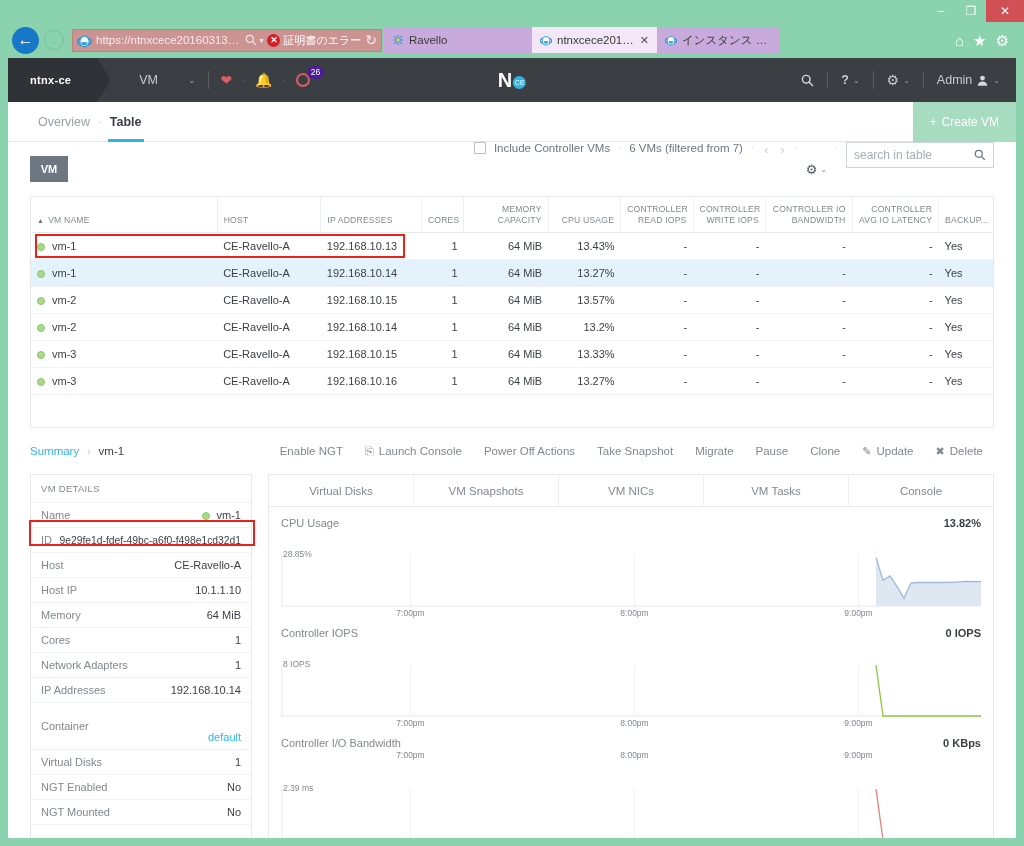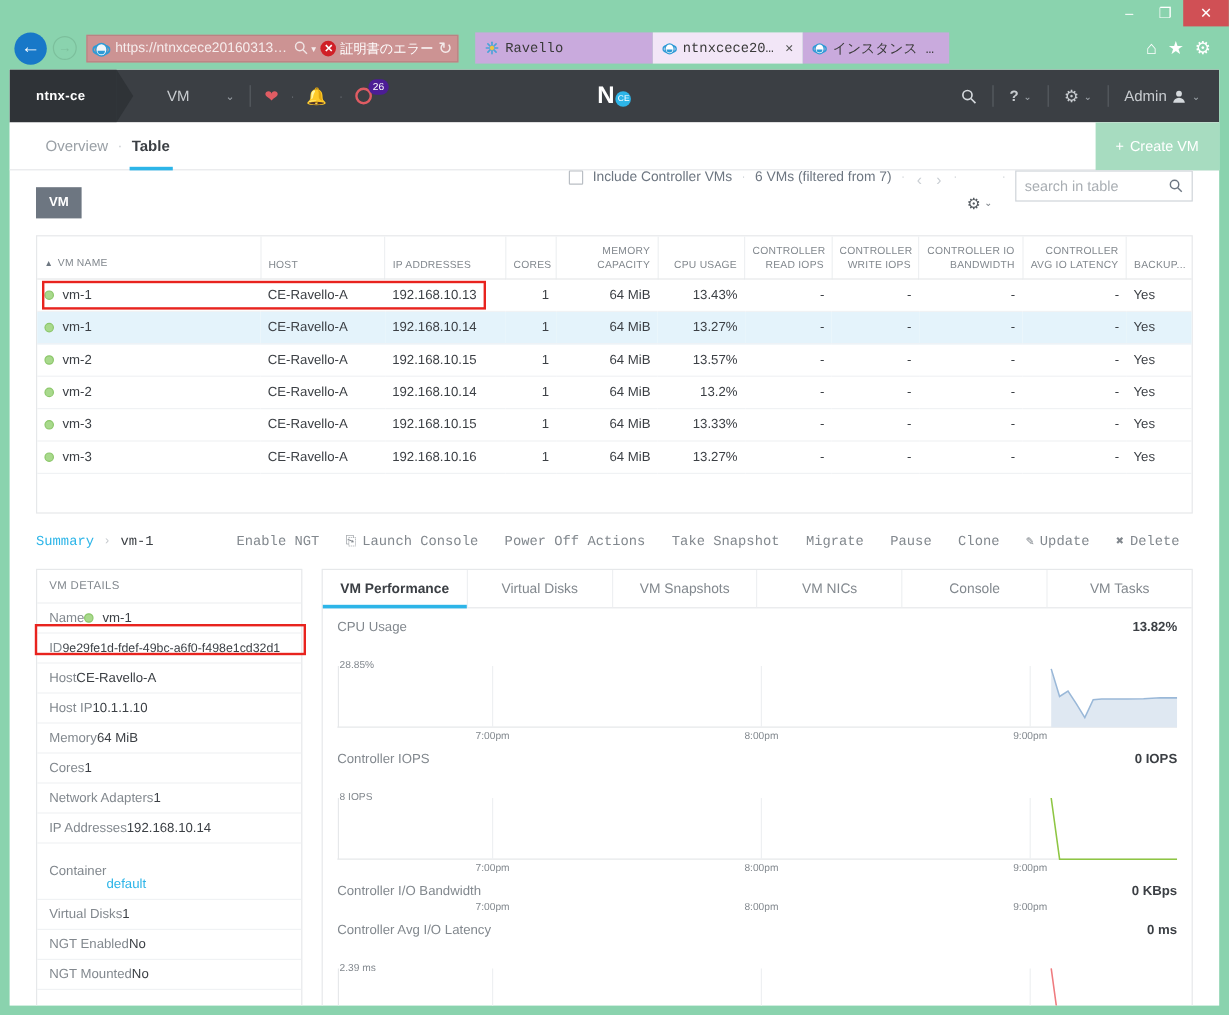--- a/index.html
+++ b/index.html
@@ -55,21 +55,21 @@
     text-overflow: ellipsis; color: #f6ecec;
   }
   .addr-tool { flex: none; display: flex; align-items: center; gap: 2px; }
   #cert-error { display: flex; align-items: center; gap: 3px; white-space: nowrap;
     font-size: 11px; color: #fff; }
   .cert-x {
     width: 13px; height: 13px; border-radius: 50%; background: #d01f26;
     color: #fff; font-size: 9px; display: flex; align-items: center;
     justify-content: center; font-weight: bold;
   }
-  #tabstrip { display: flex; align-items: flex-end; height: 26px; margin-left: 14px; flex: 1; font-family: Liberation Mono, monospace; }
+  #tabstrip { display: flex; align-items: flex-end; height: 26px; margin-left: 2px; flex: 1; }
   .btab {
     height: 26px; display: flex; align-items: center; gap: 5px;
     padding: 0 8px; font-size: 11.5px; white-space: nowrap;
     overflow: hidden; color: #3a3a3a;
   }
   .btab.t1 { background: #c9aadd; width: 148px; }
   .btab.t2 { background: #f2e6f7; width: 125px; }
   .btab.t3 { background: #c9aadd; width: 122px; }
   .btab .tlabel { overflow: hidden; text-overflow: ellipsis; flex: 1; }
   .btab .tclose { flex: none; font-size: 11px; color: #555; }
@@ -208,38 +208,38 @@
   }
   .sortcaret { color: #6d7681; font-size: 7px; margin-right: 4px; }
   #red-box-row {
     position: absolute; left: 4px; top: 37px; width: 370px; height: 24px;
     border: 2.5px solid #e8231e; pointer-events: none;
   }
 
   
   #sumbar {
     height: 30px; margin: 8px 22px 0 22px; display: flex; align-items: center;
-    position: relative; font-size: 11.5px; font-family: Liberation Mono, monospace;
+    position: relative; font-size: 11.5px;
   }
   #sumbar .crumb-link { color: #2db5e8; }
   #sumbar .crumb-sep { color: #c5c9cd; margin: 0 8px; font-size: 10px; }
   #sumbar .crumb-cur { color: #3b3f44; }
   #actions { position: absolute; right: 0; display: flex; align-items: center; gap: 0; }
   .act { color: #82888e; font-size: 11.5px; padding: 0 11px; display: flex; align-items: center; gap: 5px; }
 
   
   #bottom { display: flex; margin: 8px 22px 0 22px; gap: 16px; }
 
   #vm-details { width: 222px; border: 1px solid #e6e8ea; flex: none; position: relative; }
   #vm-details .dhdr {
     font-size: 9.5px; color: #82888e; text-transform: uppercase;
     padding: 8px 10px; border-bottom: 1px solid #eef0f2; letter-spacing: .3px;
   }
   .drow {
-    display: flex; align-items: center; 
+    display: flex; align-items: center; justify-content: space-between;
     padding: 6px 10px; border-bottom: 1px solid #f0f2f4; font-size: 11px;
     min-height: 23px;
   }
   .drow .k { color: #82888e; }
   .drow .v { color: #3b3f44; text-align: right; }
   .drow .v.link { color: #2db5e8; margin-top: 22px; }
   .drow.idrow .v { font-size: 10.3px; }
   #red-box-id {
     position: absolute; left: -2px; top: 45px; width: 226px; height: 26px;
     border: 2.5px solid #e8231e; pointer-events: none;
@@ -648,26 +648,25 @@
             <div class="drow">
               <span class="k">NGT Mounted</span>
               <span class="v">No</span>
             </div>
           </div>
         <div id="red-box-id"></div>
       </div>
 
       <div id="rightpanel">
         <div id="tabs">
-            <div class="ptab active">VM Performance</div>
             <div class="ptab">Virtual Disks</div>
             <div class="ptab">VM Snapshots</div>
             <div class="ptab">VM NICs</div>
+            <div class="ptab">VM Tasks</div>
             <div class="ptab">Console</div>
-            <div class="ptab">VM Tasks</div>
           </div>
         <div id="charts">
             <div class="chart">
               <div class="chart-head">
                 <span class="chart-title">CPU Usage</span>
                 <span class="chart-value">13.82%</span>
               </div>
               <div class="chart-body">
                 <span class="ymax">28.85%</span>
                 <svg viewBox="0 0 700 58" preserveAspectRatio="none">
@@ -713,24 +712,20 @@
                 <span class="chart-title">Controller I/O Bandwidth</span>
                 <span class="chart-value">0 KBps</span>
               </div>
               <div class="xaxis">
                 <span class="xtick" style="left: 18.5%;">7:00pm</span>
                 <span class="xtick" style="left: 50.5%;">8:00pm</span>
                 <span class="xtick" style="left: 82.5%;">9:00pm</span>
               </div>
             </div>
             <div class="chart">
-              <div class="chart-head">
-                <span class="chart-title">Controller Avg I/O Latency</span>
-                <span class="chart-value">0 ms</span>
-              </div>
               <div class="chart-body">
                 <span class="ymax">2.39 ms</span>
                 <svg viewBox="0 0 700 58" preserveAspectRatio="none">
                   <line x1="0" y1="57" x2="700" y2="57" stroke="#e6e8ea" stroke-width="1"></line>
                   <line x1="1" y1="6" x2="1" y2="57" stroke="#e6e8ea" stroke-width="1"></line>
                   <line x1="129.5" y1="6" x2="129.5" y2="57" stroke="#eef0f2" stroke-width="1"></line>
                   <line x1="353.5" y1="6" x2="353.5" y2="57" stroke="#eef0f2" stroke-width="1"></line>
                   <line x1="577.5" y1="6" x2="577.5" y2="57" stroke="#eef0f2" stroke-width="1"></line>
                   <polyline points="595,6 602,57 616,57 700,57" fill="none" stroke="#ef7b7f" stroke-width="1.3" vector-effect="non-scaling-stroke"></polyline>
                 </svg>

